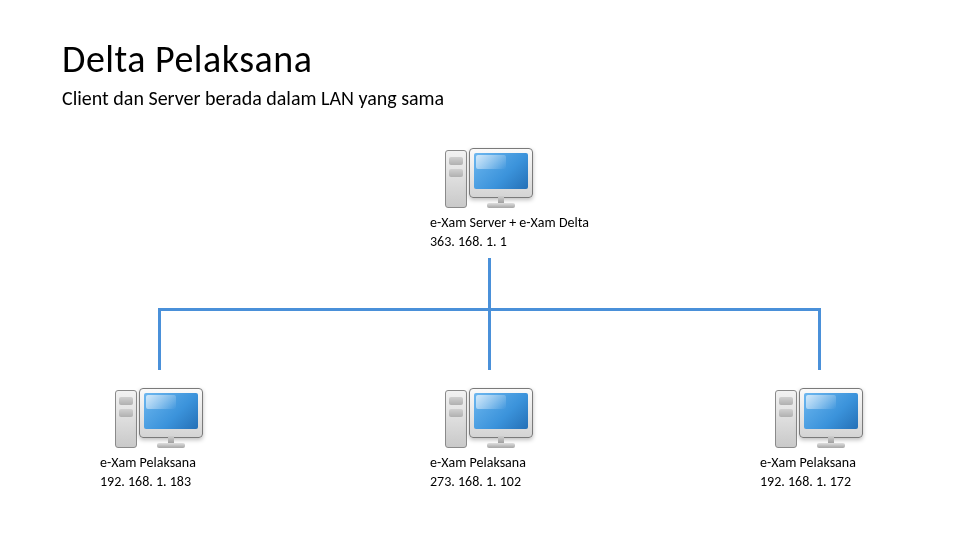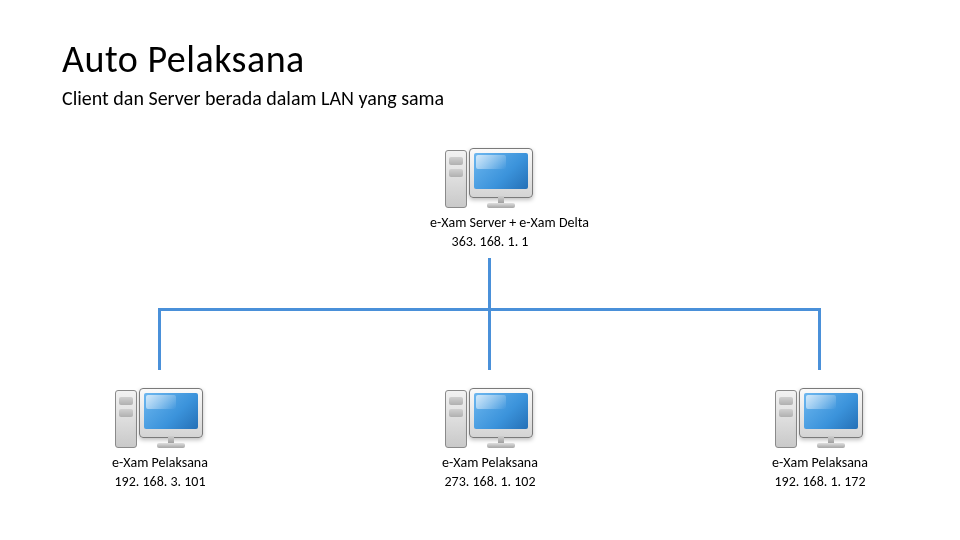--- a/index.html
+++ b/index.html
@@ -23,21 +23,21 @@
   .subtitle {
     position: absolute;
     left: 62px;
     top: 86px;
     font-size: 20px;
     font-weight: 400;
     color: #000;
   }
   .node {
     position: absolute;
-    text-align: center;
+    text-align: left;
   }
   .node-label {
     font-size: 14px;
     color: #000;
     line-height: 1.35;
     margin-top: 6px;
     white-space: nowrap;
   }
   
   .line {
@@ -122,21 +122,21 @@
     position: absolute;
     left: -6px; bottom: 0;
     width: 28px; height: 5px;
     background: linear-gradient(#dedede,#a6a6a6);
     border-radius: 2px;
   }
 </style>
 </head>
 <body>
 
-<div class="title">Auto Pelaksana</div>
+<div class="title">Delta Pelaksana</div>
 <div class="subtitle">Client dan Server berada dalam LAN yang sama</div>
 
 <div class="node" style="left:430px; top:130px; width:120px;">
   <div class="computer">
     <div class="tower"></div>
     <div class="monitor"></div>
     <div class="stand"></div>
   </div>
   <div class="node-label">
     <span>e-Xam Server + e-Xam Delta</span><br>
@@ -153,21 +153,21 @@
 <div class="line" style="left:818px; top:308px; width:3px; height:62px;"></div>
 
 <div class="node" style="left:100px; top:370px; width:120px;">
   <div class="computer">
     <div class="tower"></div>
     <div class="monitor"></div>
     <div class="stand"></div>
   </div>
   <div class="node-label">
     <span>e-Xam Pelaksana</span><br>
-    <span>192. 168. 3. 101</span>
+    <span>192. 168. 1. 183</span>
   </div>
 </div>
 
 <div class="node" style="left:430px; top:370px; width:120px;">
   <div class="computer">
     <div class="tower"></div>
     <div class="monitor"></div>
     <div class="stand"></div>
   </div>
   <div class="node-label">

